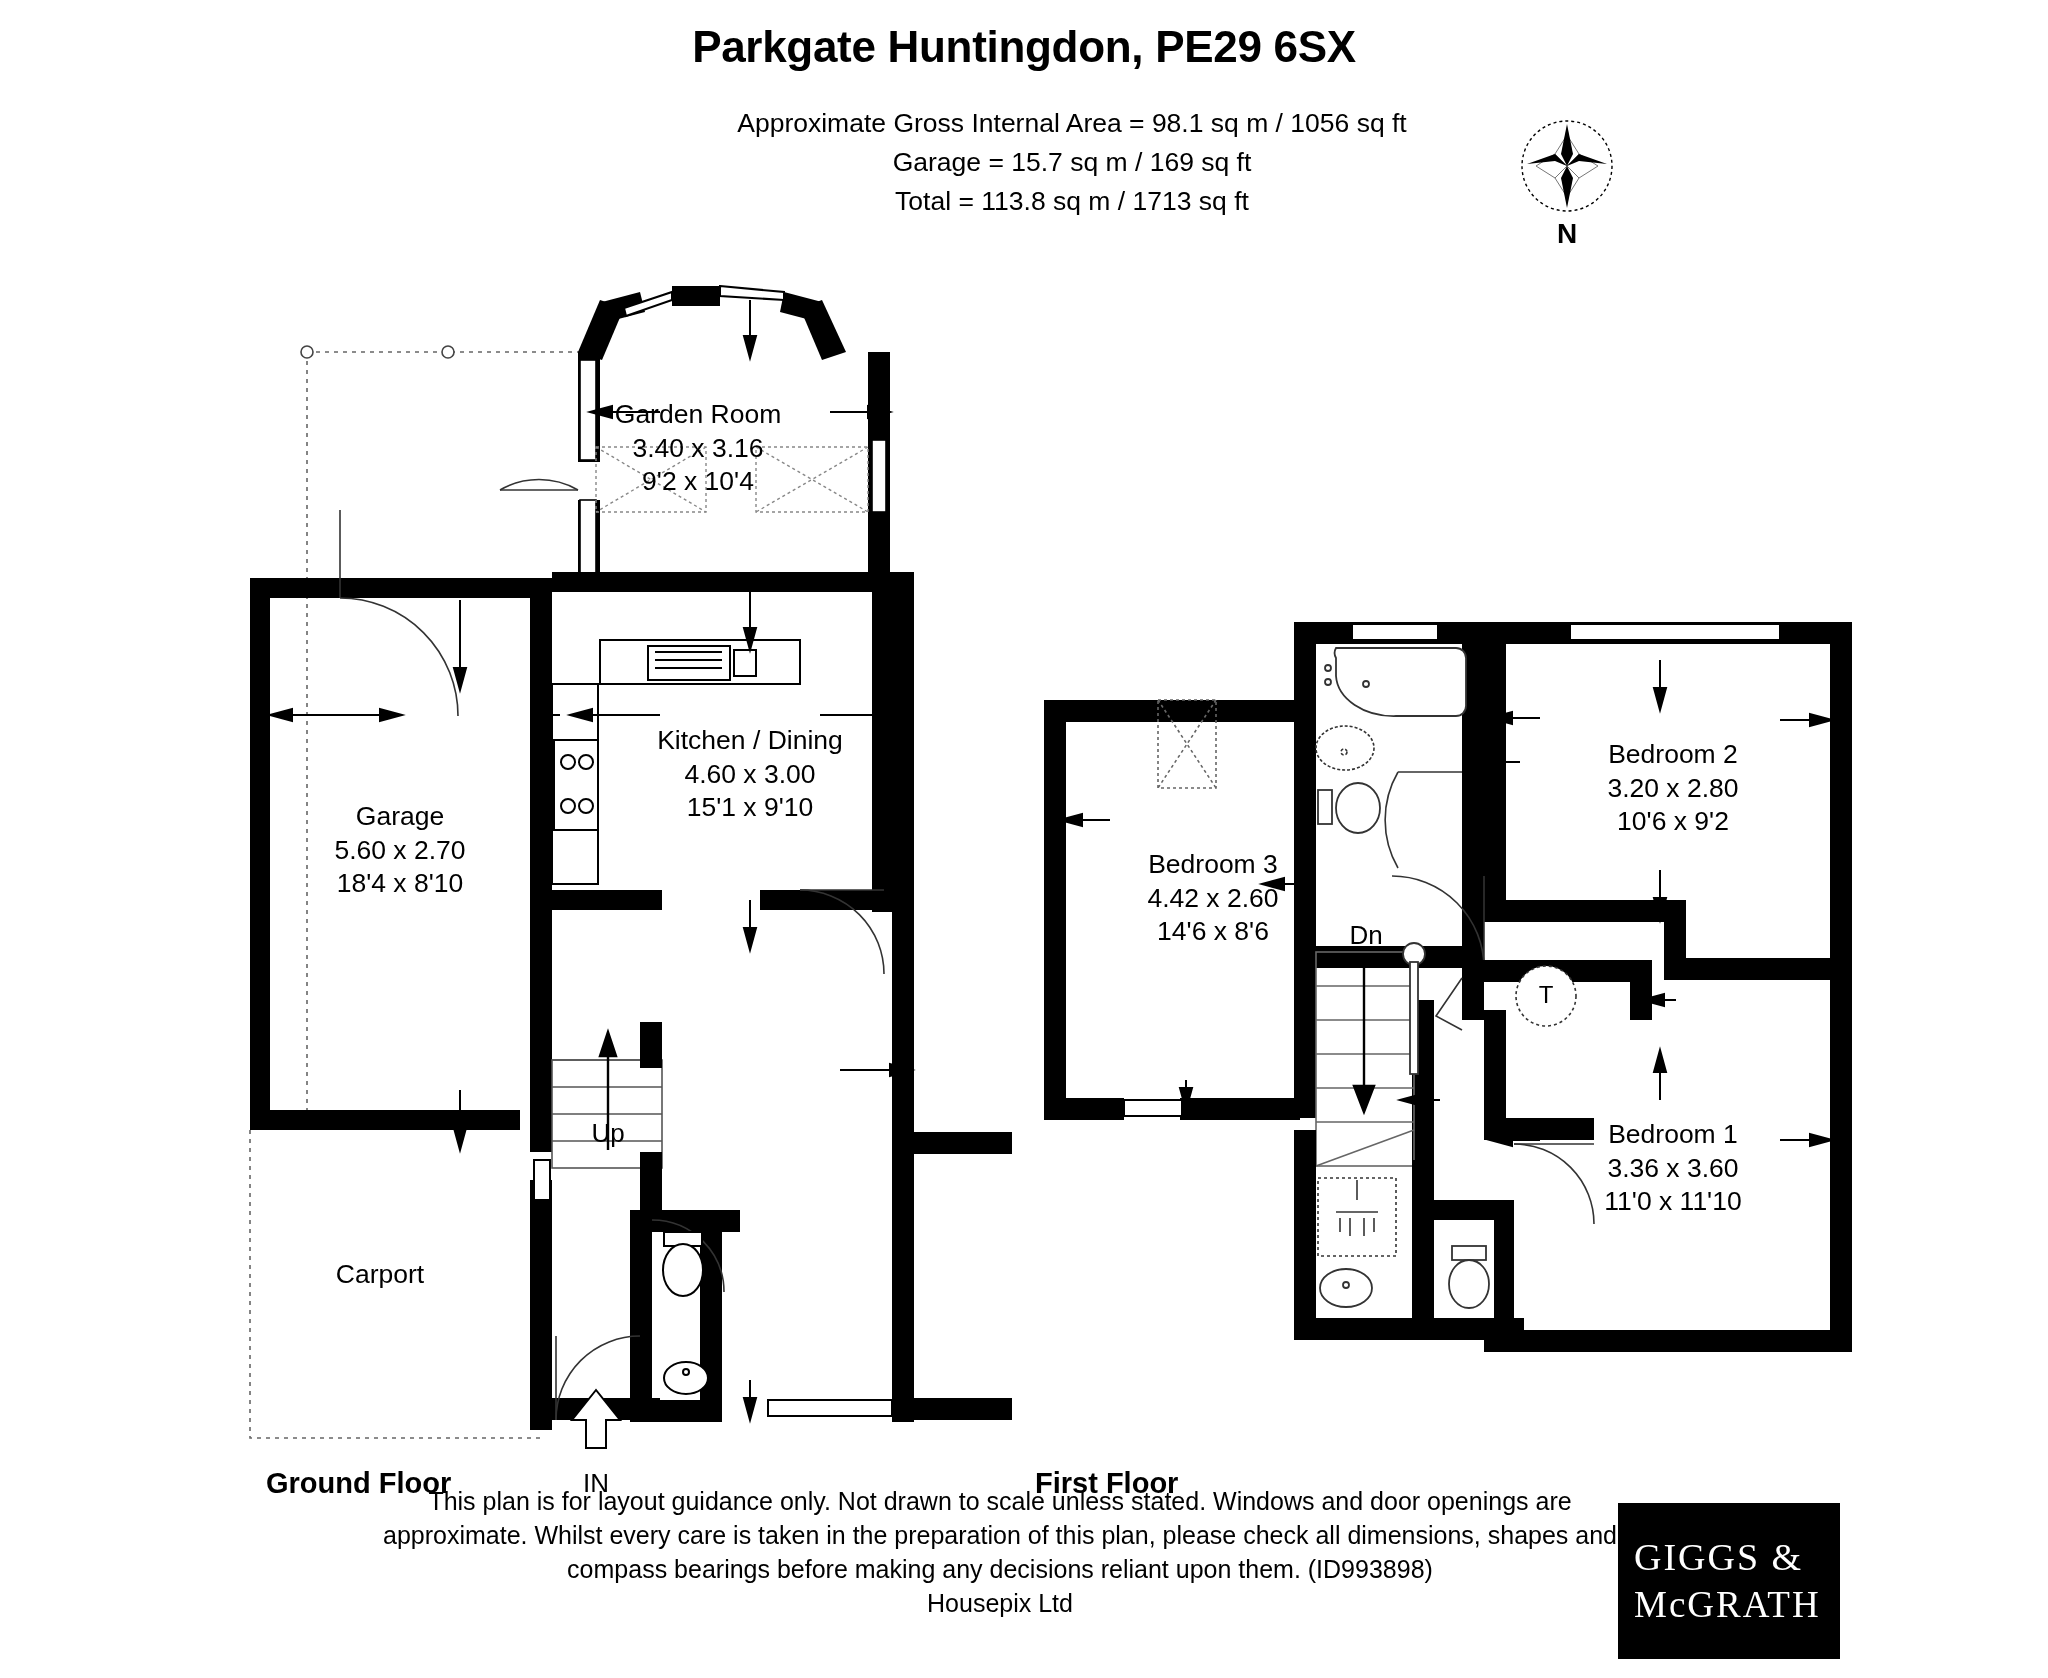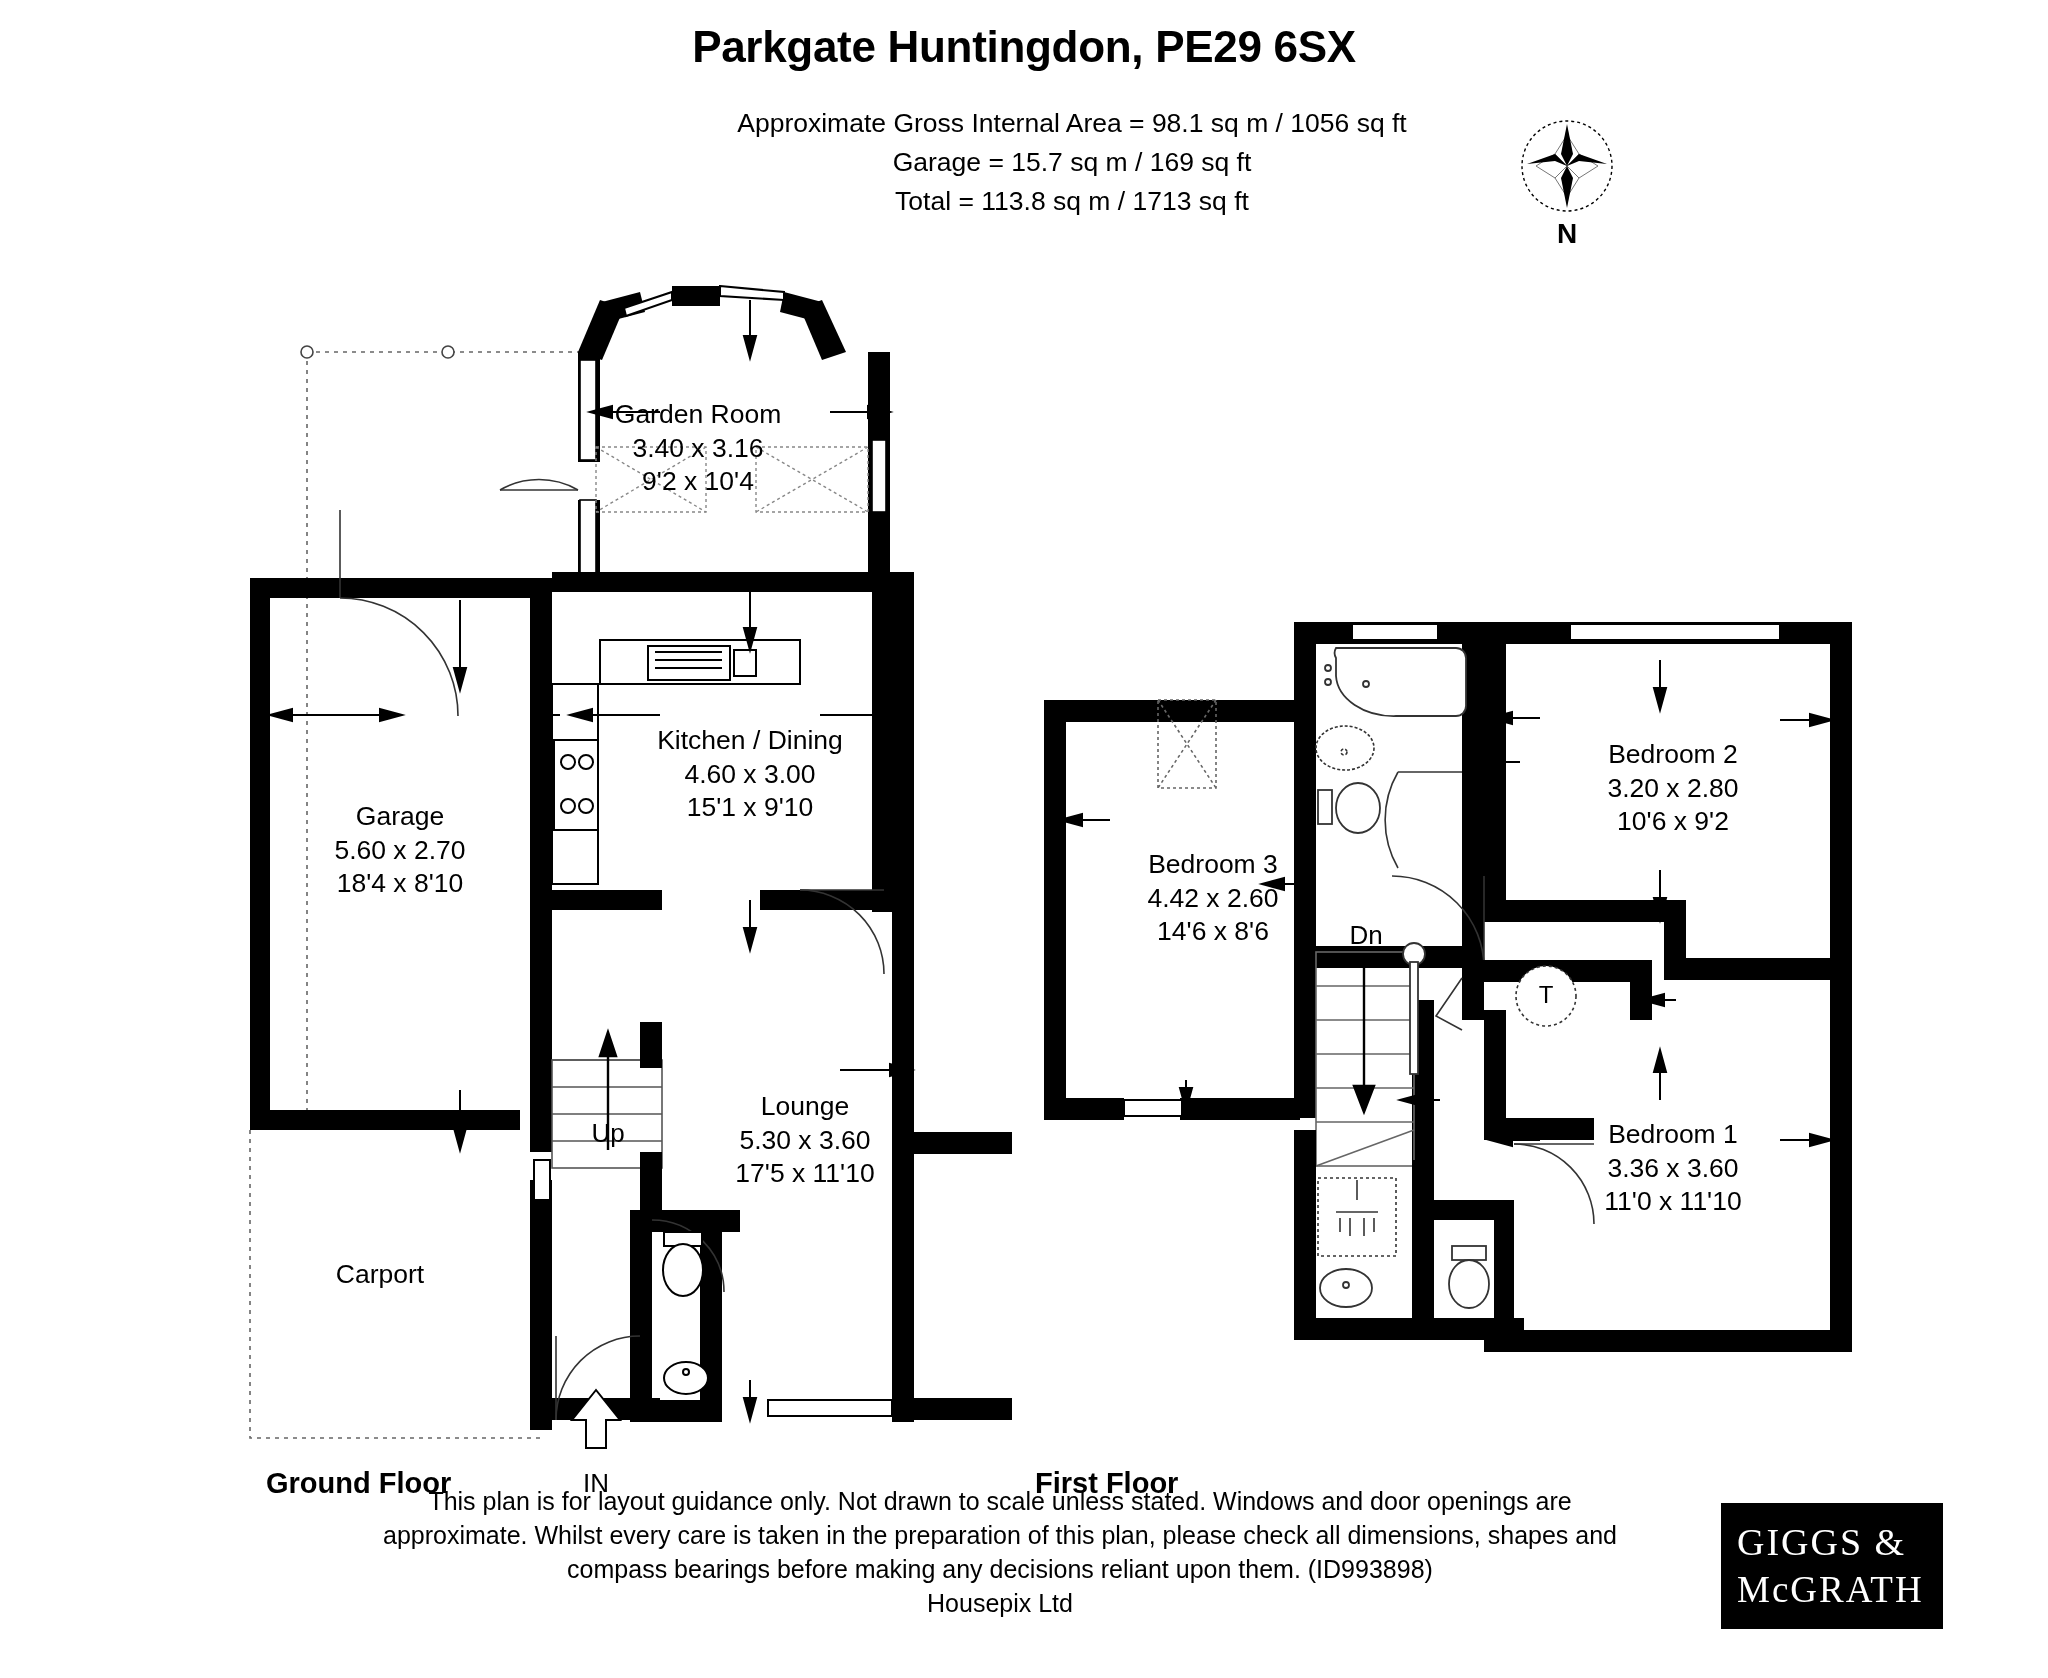--- a/index.html
+++ b/index.html
@@ -97,24 +97,24 @@
     position: absolute;
     left: 380px;
     top: 1484px;
     width: 1240px;
     text-align: center;
     font-size: 25px;
     line-height: 34px;
   }
   .logo {
     position: absolute;
-    left: 1721px;
+    left: 1618px;
     top: 1503px;
     width: 222px;
-    height: 126px;
+    height: 156px;
     background: #000000;
     border: 2px solid #000000;
     box-sizing: border-box;
     display: flex;
     flex-direction: column;
     align-items: flex-start;
     justify-content: center;
     padding-left: 14px;
   }
   .logo-l1, .logo-l2 {
@@ -534,25 +534,20 @@
     <div>4.60 x 3.00</div>
     <div>15'1 x 9'10</div>
   </div>
 
   <div class="rt" style="left:275px; top:800px; width:250px;">
     <div>Garage</div>
     <div>5.60 x 2.70</div>
     <div>18'4 x 8'10</div>
   </div>
 
-  <div class="rt" style="left:680px; top:1090px; width:250px;">
-    <div>Lounge</div>
-    <div>5.30 x 3.60</div>
-    <div>17'5 x 11'10</div>
-  </div>
 
   <div class="rt" style="left:280px; top:1258px; width:200px;">
     <div>Carport</div>
   </div>
 
   <div class="marker" style="left:560px; top:1118px; width:96px;">Up</div>
   <div class="marker" style="left:556px; top:1440px; width:80px;margin-top:28px;">IN</div>
 
   <div class="rt" style="left:1548px; top:738px; width:250px;">
     <div>Bedroom 2</div>

